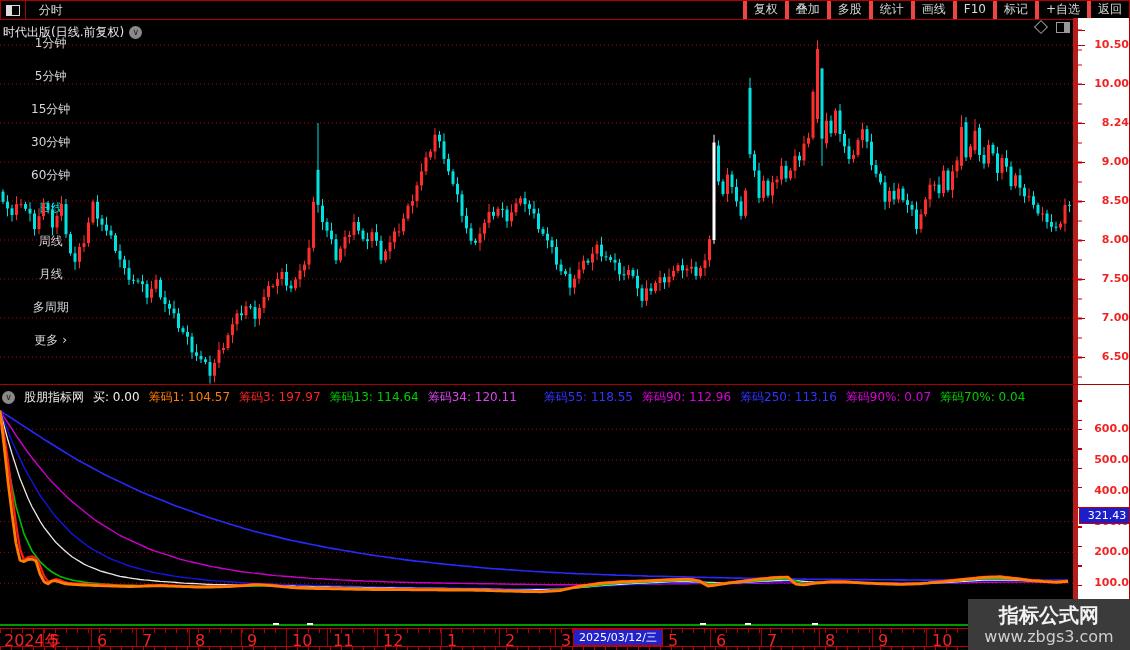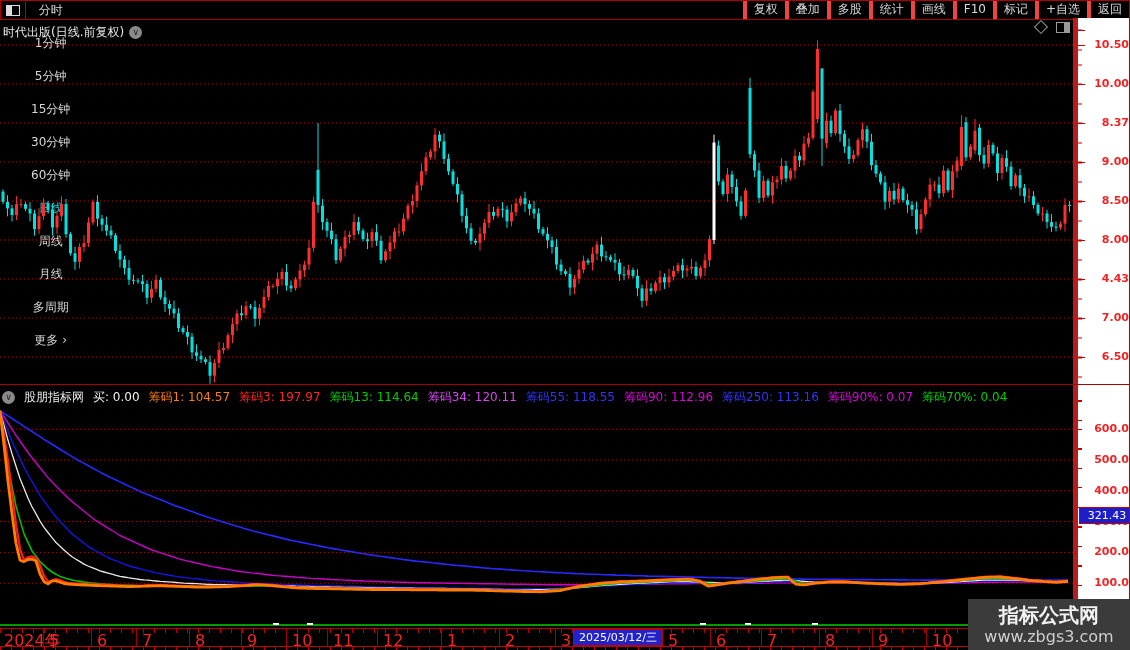--- a/index.html
+++ b/index.html
@@ -593,41 +593,41 @@
       <line x1="1069.5" y1="183.15600000000006" x2="1069.5" y2="194.232" stroke="#00e2e2" stroke-width="1"></line>
       <rect x="1068" y="186.90000000000006" width="3" height="1" fill="#00e2e2"></rect>
     </svg>
 
   <div class="axis" style="top:18px;height:366px;">
     <div class="ticks-minor" style="background-position-y:46.5px;"></div>
     <div class="ticks-major" style="background-position-y:27px;"></div>
     <div id="price-labels">
         <div class="lab" style="top: 20px;">10.50</div>
         <div class="lab" style="top: 59px;">10.00</div>
-        <div class="lab" style="top: 98px;">8.37</div>
+        <div class="lab" style="top: 98px;">8.24</div>
         <div class="lab" style="top: 137px;">9.00</div>
         <div class="lab" style="top: 176px;">8.50</div>
         <div class="lab" style="top: 215px; margin-left: 16px;">8.00</div>
-        <div class="lab" style="top: 254px;">4.43</div>
+        <div class="lab" style="top: 254px;">7.50</div>
         <div class="lab" style="top: 293px;">7.00</div>
         <div class="lab" style="top: 332px;">6.50</div>
       </div>
   </div>
 
   <div class="sep" style="top:384px;"></div>
 
   <div class="ind-legend">
     <span class="chev-circle">∨</span>
     <span class="leg-name">股朋指标网</span>
   <span class="leg-item" style="color: rgb(238, 238, 238);">买: 0.00</span>
       <span class="leg-item" style="color: rgb(255, 125, 0);">筹码1: 104.57</span>
       <span class="leg-item" style="color: rgb(255, 34, 34);">筹码3: 197.97</span>
       <span class="leg-item" style="color: rgb(0, 204, 0);">筹码13: 114.64</span>
       <span class="leg-item" style="color: #d946ef;">筹码34: 120.11</span>
-      <span class="leg-item" style="color: rgb(51, 51, 255);">筹码55: 118.55</span>
+      <span class="leg-item" style="color: rgb(51, 51, 255); margin-left: 18px;">筹码55: 118.55</span>
       <span class="leg-item" style="color: rgb(221, 0, 221);">筹码90: 112.96</span>
       <span class="leg-item" style="color: rgb(51, 51, 255);">筹码250: 113.16</span>
       <span class="leg-item" style="color: rgb(221, 0, 221);">筹码90%: 0.07</span>
       <span class="leg-item" style="color: rgb(0, 204, 0);">筹码70%: 0.04</span>
     </div>
 
   <svg id="ind-svg" class="ind-svg" width="1073" height="243">
       <line x1="0" y1="44.19999999999999" x2="1073" y2="44.19999999999999" stroke="#b40000" stroke-width="1" stroke-dasharray="1 3"></line>
       <line x1="0" y1="75" x2="1073" y2="75" stroke="#b40000" stroke-width="1" stroke-dasharray="1 3"></line>
       <line x1="0" y1="105.8" x2="1073" y2="105.8" stroke="#b40000" stroke-width="1" stroke-dasharray="1 3"></line>

